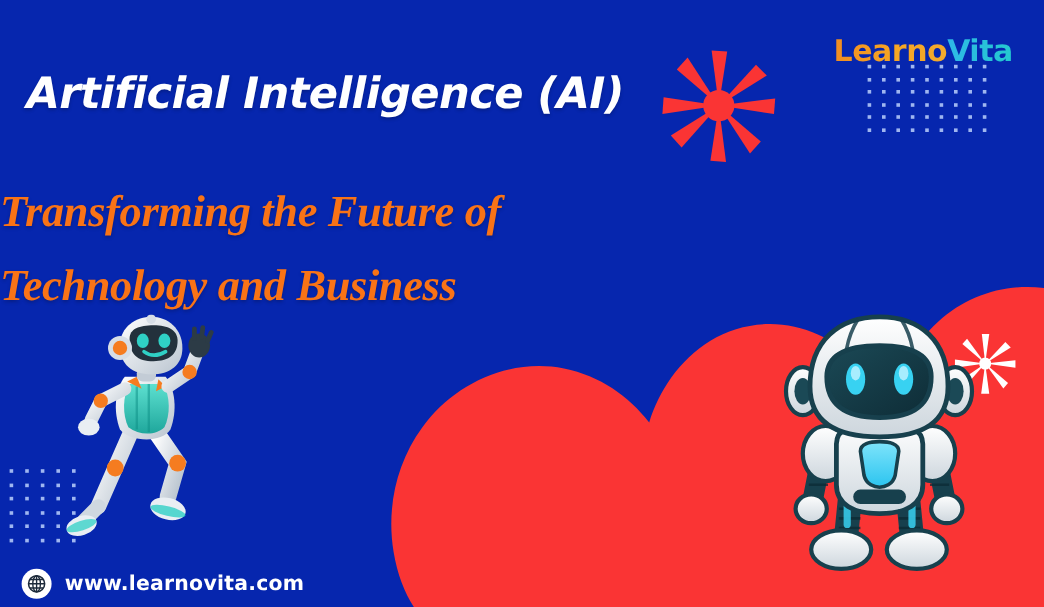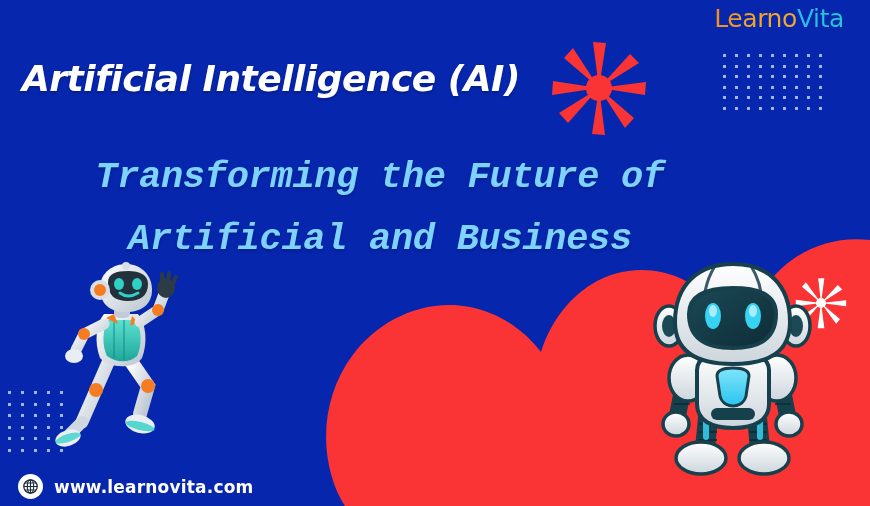--- a/index.html
+++ b/index.html
@@ -31,23 +31,23 @@
     width:3px; height:3px;
     background:#9fb6f0;
     border-radius:0;
   }
   #dots-top-right { left:723px; top:54px; width:104px; height:56px; }
   #dots-bottom-left { left:8px; top:391px; width:60px; height:62px; }
 
   
   #logo {
     position:absolute;
-    right:26px; top:4px;
+    right:26px; top:28px;
     font-size:25px;
-    font-weight:normal;
+    font-weight:bold;
     letter-spacing:-0.4px;
     white-space:nowrap;
     font-family:"DejaVu Sans", sans-serif;
   }
   #logo .learno {
     background:linear-gradient(95deg,#f08c22 0%,#f6a623 55%,#f2aa2e 100%);
     -webkit-background-clip:text;
     background-clip:text;
     color:transparent;
     -webkit-text-fill-color:transparent;
@@ -71,29 +71,29 @@
     font-style:italic;
     letter-spacing:-0.5px;
     white-space:nowrap;
     text-shadow:0 2px 3px rgba(0,0,0,.22);
     font-family:"DejaVu Sans", sans-serif;
   }
   #subheadline {
     position:absolute;
     left:0; top:146px;
     width:760px;
-    text-align:center;
-    color:#7dd3fc;
+    text-align:left;
+    color:#f97316;
     font-size:37px;
     font-weight:bold;
     font-style:italic;
     line-height:62px;
     letter-spacing:-0.3px;
     text-shadow:0 2px 3px rgba(0,0,0,.22);
-    font-family:Liberation Mono, monospace;
+    font-family:Liberation Serif, serif;
   }
   #subheadline .l2 { display:block; }
 
   
   .asterisk { position:absolute; }
   #asterisk-red { left:549px; top:38px; width:100px; height:100px; }
   #asterisk-white { left:793px; top:275px; width:56px; height:56px; }
 
   
   .robot { position:absolute; }
@@ -263,21 +263,21 @@
       <path d="M50 50 L56 95 L44 95 Z"></path>
       <path d="M50 50 L20 84 L12 76 Z"></path>
       <path d="M50 50 L5 56 L5 44 Z"></path>
       <path d="M50 50 L16 21 L23 13 Z"></path>
       <circle cx="50" cy="50" r="9"></circle>
     </g>
   </svg>
 
   <div id="subheadline">
     <span class="l1">Transforming the Future of</span>
-    <span class="l2">Artificial and Business</span>
+    <span class="l2">Technology and Business</span>
   </div>
 
   <svg class="robot" id="robot-runner" viewBox="0 0 155 195">
     <defs>
       <linearGradient id="rbody" x1="0" y1="0" x2="1" y2="1">
         <stop offset="0" stop-color="#ffffff"></stop>
         <stop offset="1" stop-color="#b9c4cf"></stop>
       </linearGradient>
       <linearGradient id="rteal" x1="0" y1="0" x2="0" y2="1">
         <stop offset="0" stop-color="#5de0d0"></stop>

